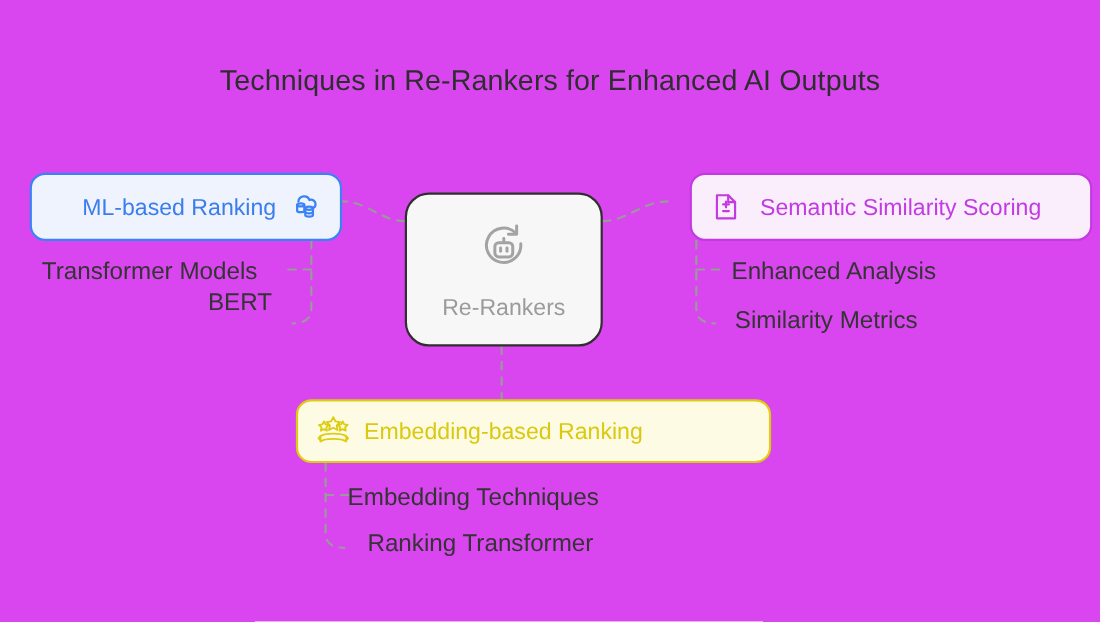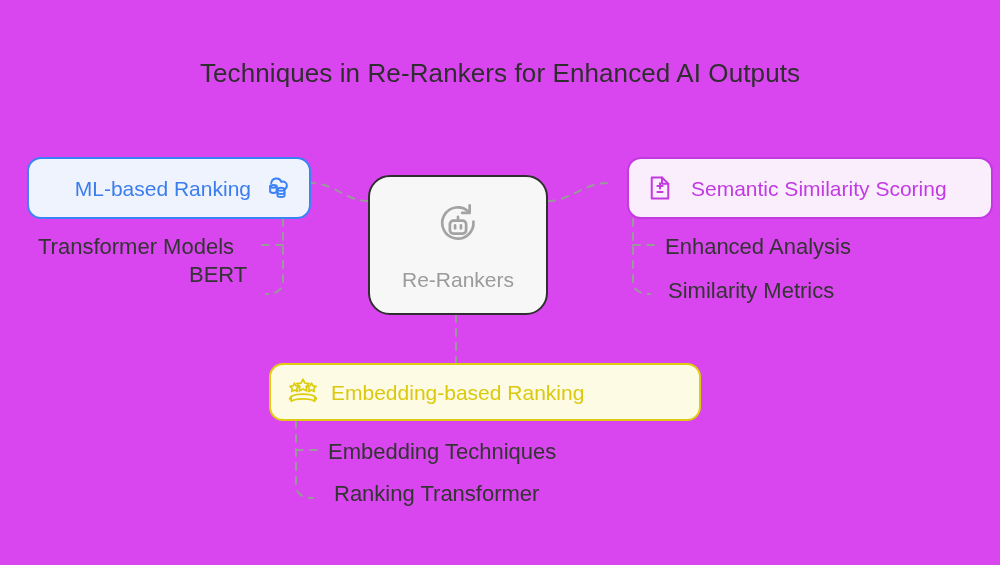--- a/index.html
+++ b/index.html
@@ -124,21 +124,21 @@
     font-size: 22px;
     color: #343434;
     white-space: nowrap;
     line-height: 1;
   }
 
   #leaf-transformer { left: 38px;  top: 236px; }
   #leaf-bert        { left: 189px; top: 264px; }
   #leaf-content     { left: 665px; top: 236px; }
   #leaf-simmetrics  { left: 668px; top: 280px; }
-  #leaf-embtech     { left: 328px; top: 441px; }
+  #leaf-embtech     { left: 316px; top: 441px; }
   #leaf-rankalgo    { left: 334px; top: 483px; }
 </style>
 </head>
 <body>
 
 <div id="canvas">
 
   <svg id="edges" viewBox="0 0 1000 565" xmlns="http://www.w3.org/2000/svg">
     <g fill="none" stroke="#9a9a9a" stroke-width="2" stroke-dasharray="7 7" stroke-linecap="round">
 

